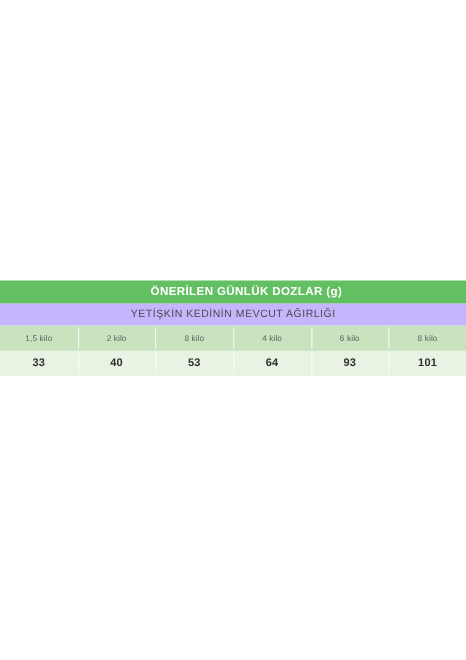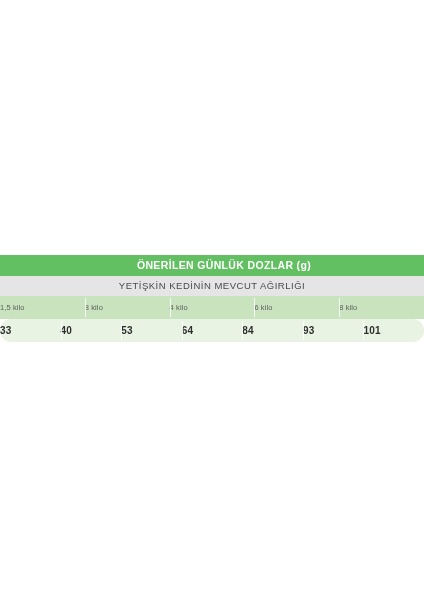--- a/index.html
+++ b/index.html
@@ -40,21 +40,21 @@
   .dose-title-text {
     color: #ffffff;
     font-size: 10.5px;
     font-weight: bold;
     letter-spacing: 0.35px;
     line-height: 1;
     white-space: nowrap;
   }
 
   .dose-subtitle-bar {
-    background: #e5e5e5;
+    background: #c4b5fd;
     height: 20px;
     display: flex;
     align-items: center;
     justify-content: center;
   }
   .dose-subtitle-text {
     color: #4a4a4a;
     font-size: 9.5px;
     font-weight: normal;
     letter-spacing: 0.5px;
@@ -67,27 +67,27 @@
     width: 100%;
   }
 
   .dose-row-weights {
     background: #c8e3bd;
     height: 23px;
   }
   .dose-row-values {
     background: #e9f3e4;
     height: 23px;
-    border-radius: 11px;
   }
 
   .dose-cell {
     flex: 1 1 0;
     display: flex;
     align-items: center;
+    justify-content: center;
     box-sizing: border-box;
     position: relative;
   }
 
   .dose-row-weights .dose-cell + .dose-cell::before,
   .dose-row-values .dose-cell + .dose-cell::before {
     content: "";
     position: absolute;
     left: 0;
     top: 2px;
@@ -127,20 +127,23 @@
 
     <div class="dose-subtitle-bar">
       <span class="dose-subtitle-text">YETİŞKİN KEDİNİN MEVCUT AĞIRLIĞI</span>
     </div>
 
     <div class="dose-row dose-row-weights">
       <div class="dose-cell">
         <span class="weight-label">1,5 kilo</span>
       </div>
       <div class="dose-cell">
+        <span class="weight-label">2 kilo</span>
+      </div>
+      <div class="dose-cell">
         <span class="weight-label">8 kilo</span>
       </div>
       <div class="dose-cell">
         <span class="weight-label">4 kilo</span>
       </div>
       <div class="dose-cell">
         <span class="weight-label">6 kilo</span>
       </div>
       <div class="dose-cell">
         <span class="weight-label">8 kilo</span>
@@ -154,23 +157,20 @@
       <div class="dose-cell">
         <span class="dose-value">40</span>
       </div>
       <div class="dose-cell">
         <span class="dose-value">53</span>
       </div>
       <div class="dose-cell">
         <span class="dose-value">64</span>
       </div>
       <div class="dose-cell">
-        <span class="dose-value">84</span>
-      </div>
-      <div class="dose-cell">
         <span class="dose-value">93</span>
       </div>
       <div class="dose-cell">
         <span class="dose-value">101</span>
       </div>
     </div>
 
   </div>
 
 </div>

